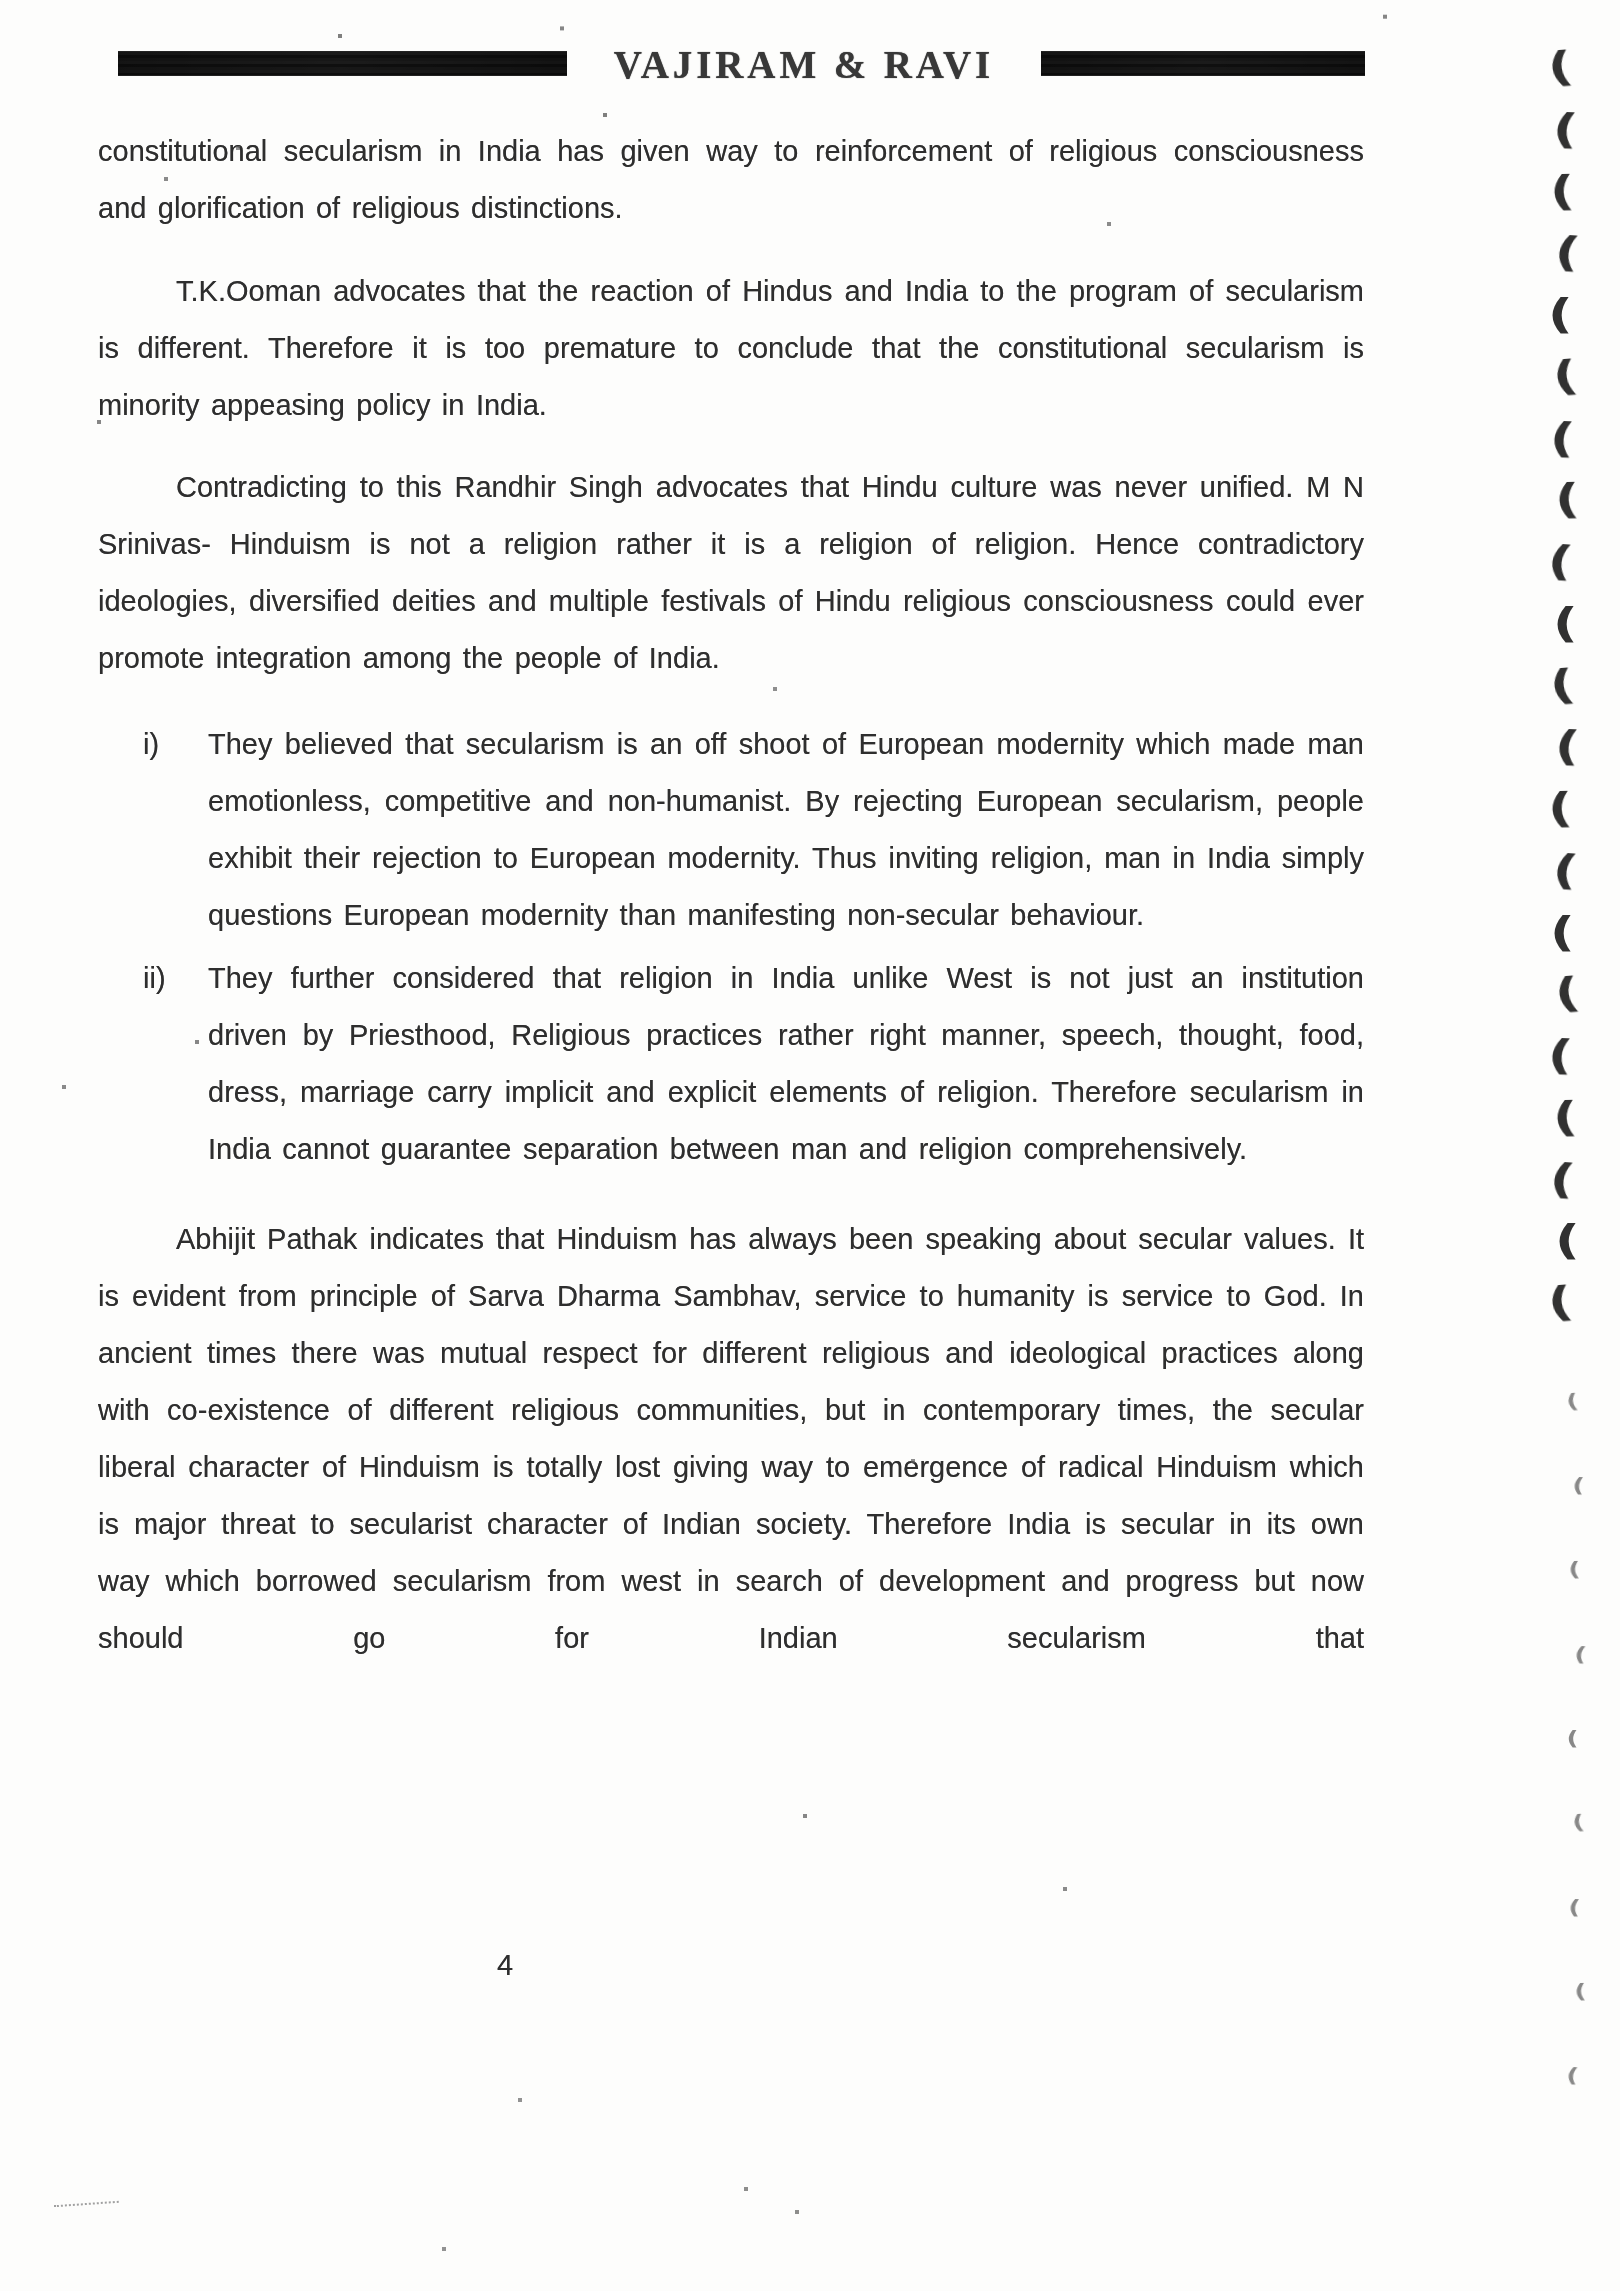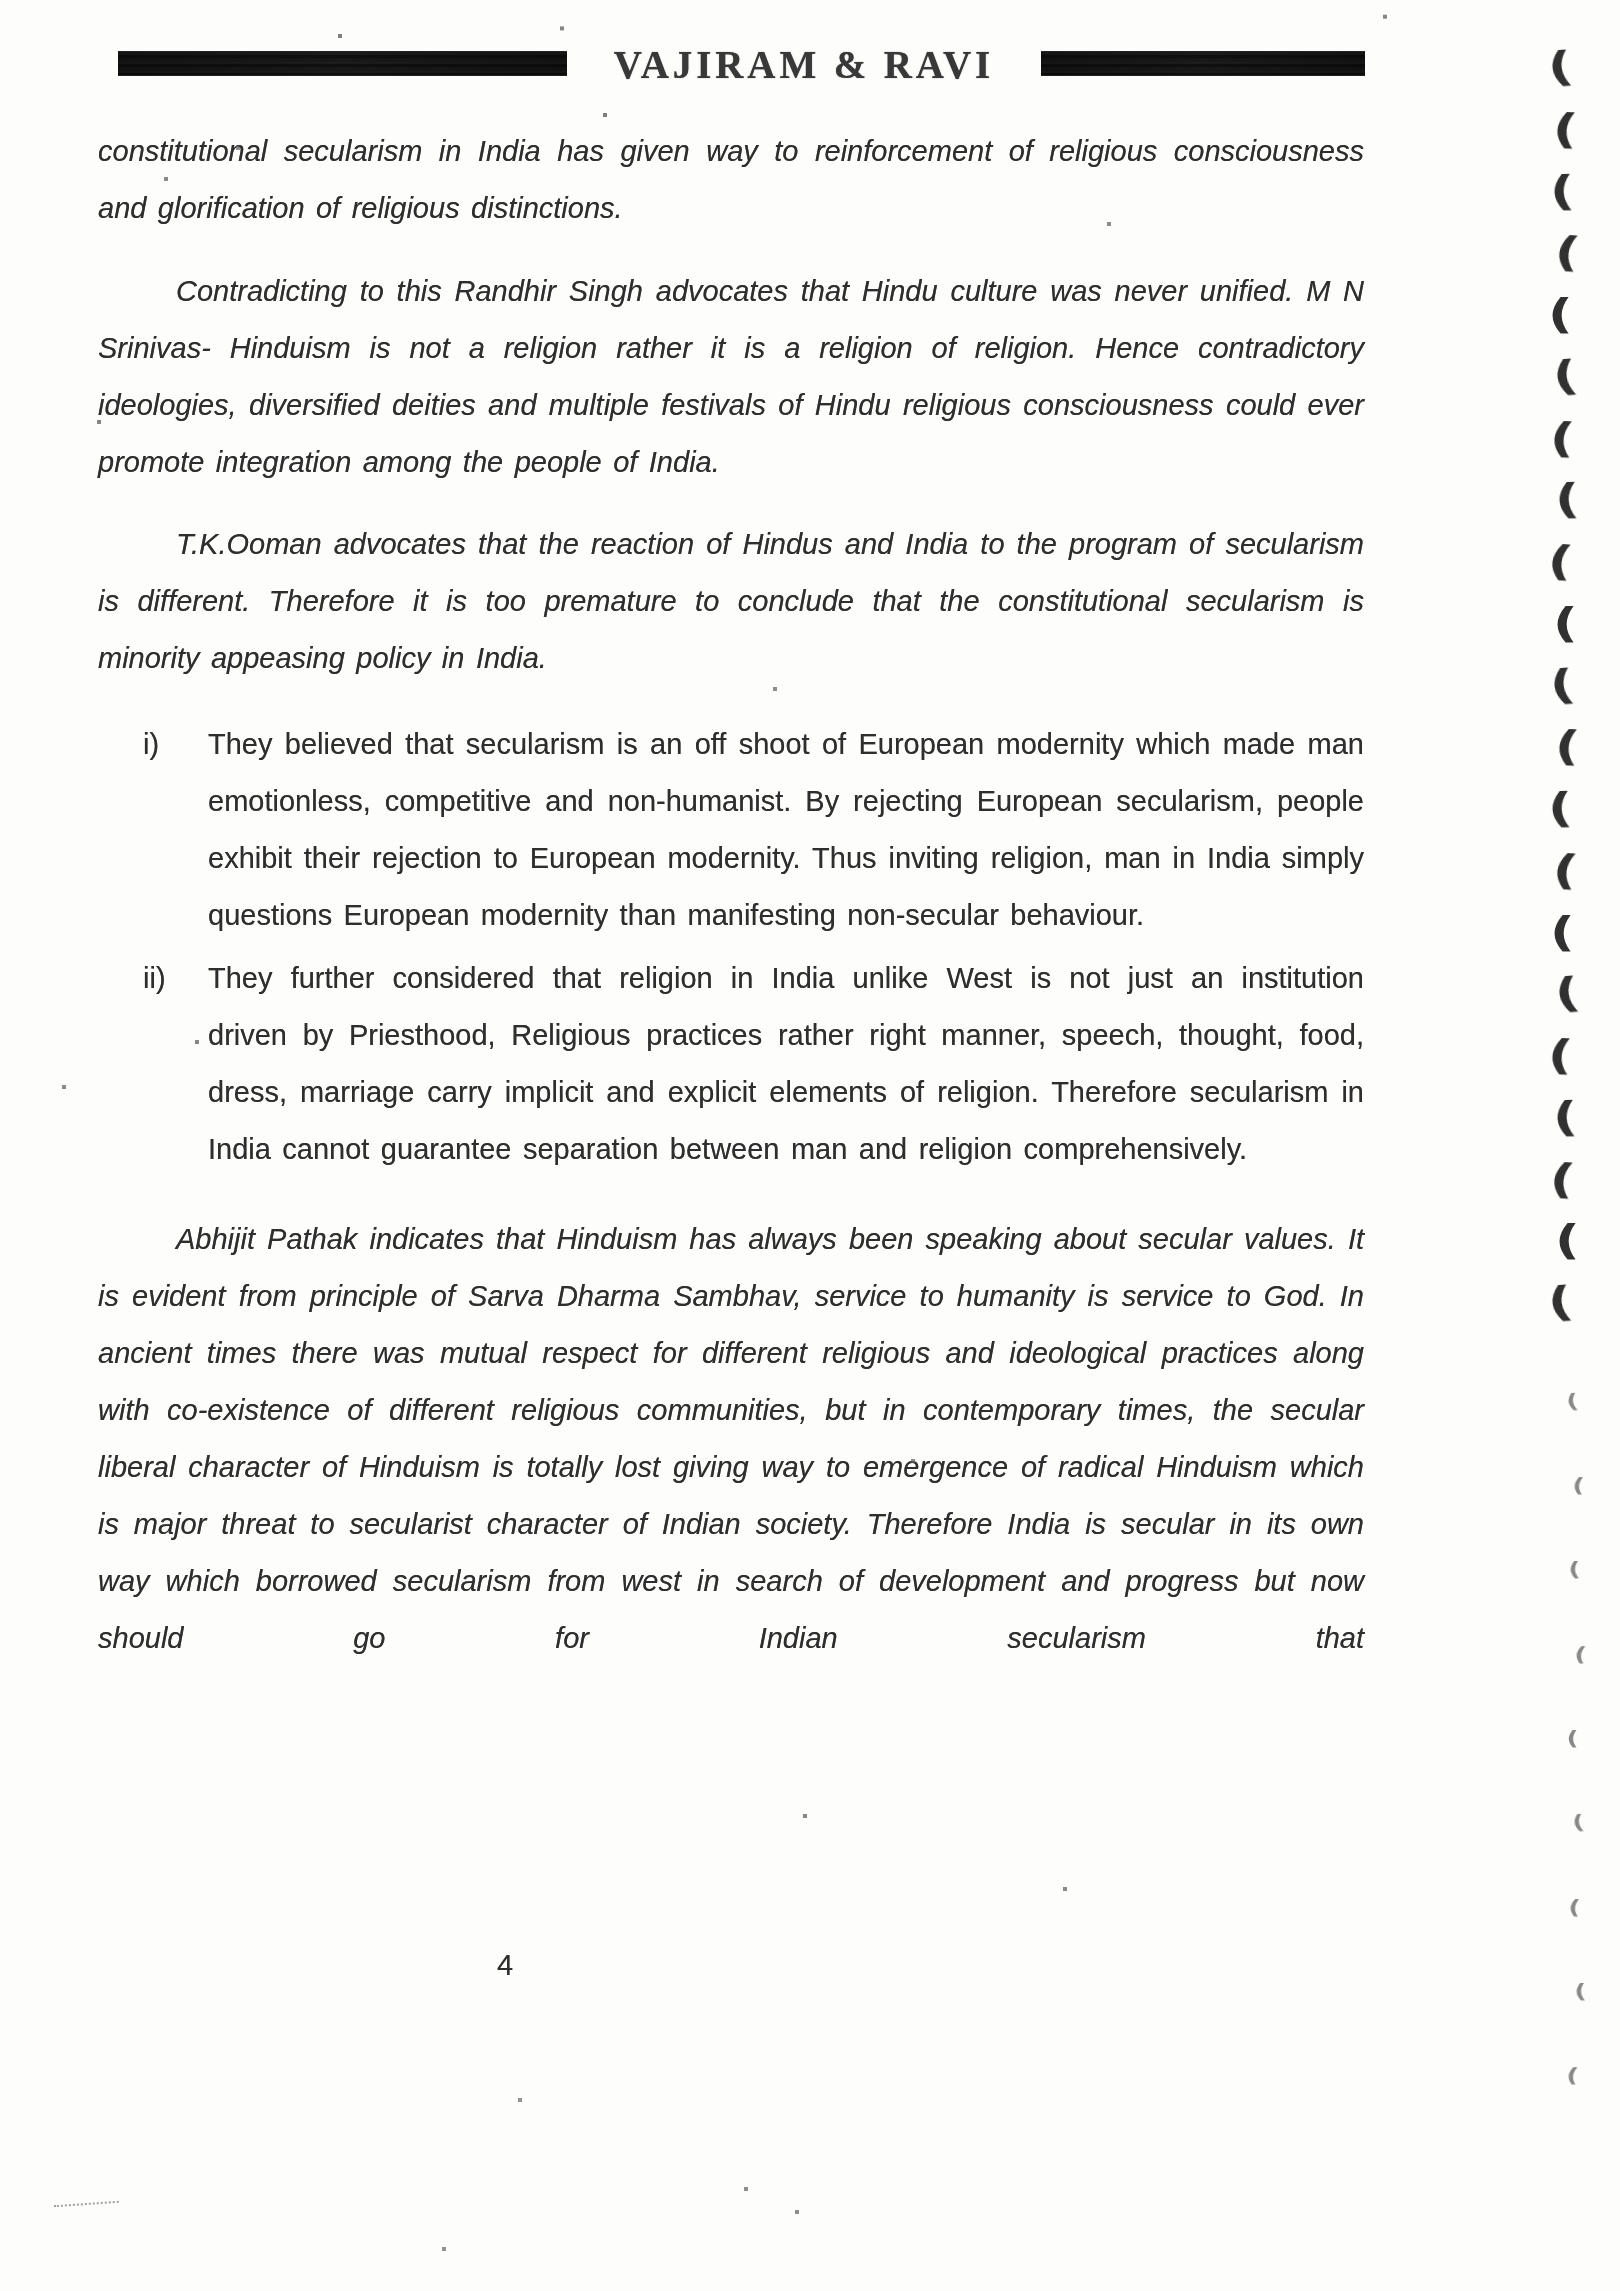--- a/index.html
+++ b/index.html
@@ -43,21 +43,21 @@
   }
 
   
   .content {
     position: absolute; top: 123px; left: 98px; width: 1266px;
     font-size: 29px; line-height: 57px;
     text-align: justify;
     word-spacing: 3.4px;
     text-shadow: 0 0 0.6px rgba(45,45,45,.65);
   }
-  .para { margin: 0 0 25.5px 0; text-indent: 78px; font-style: italic; }
+  .para { margin: 0 0 25.5px 0; text-indent: 78px; }
   .para.continuation { text-indent: 0; }
   .para.incomplete { text-align-last: justify; }
 
   .roman-list { margin: 29px 0 33px 0; }
   .list-item { display: flex; margin-bottom: 5.9px; }
   .list-marker { flex: 0 0 65px; margin-left: 45px; }
   .list-text { flex: 1; text-align: justify; }
 
   .page-number {
     position: absolute; left: 446px; top: 1949px; width: 118px;
@@ -105,22 +105,22 @@
 <div class="scan-page">
 
   <header class="masthead">
     <span class="band band-left"></span>
     <h1 class="masthead-title">VAJIRAM &amp; RAVI</h1>
     <span class="band band-right"></span>
   </header>
 
   <main class="content">
     <p class="para continuation">constitutional secularism in India has given way to reinforcement of religious consciousness and glorification of religious distinctions.</p>
+    <p class="para">T.K.Ooman advocates that the reaction of Hindus and India to the program of secularism is different. Therefore it is too premature to conclude that the constitutional secularism is minority appeasing policy in India.</p>
     <p class="para">Contradicting to this Randhir Singh advocates that Hindu culture was never unified. M N Srinivas- Hinduism is not a religion rather it is a religion of religion. Hence contradictory ideologies, diversified deities and multiple festivals of Hindu religious consciousness could ever promote integration among the people of India.</p>
-    <p class="para">T.K.Ooman advocates that the reaction of Hindus and India to the program of secularism is different. Therefore it is too premature to conclude that the constitutional secularism is minority appeasing policy in India.</p>
 
     <div class="roman-list">
       <div class="list-item">
         <span class="list-marker">i)</span>
         <span class="list-text">They believed that secularism is an off shoot of European modernity which made man emotionless, competitive and non-humanist. By rejecting European secularism, people exhibit their rejection to European modernity. Thus inviting religion, man in India simply questions European modernity than manifesting non-secular behaviour.</span>
       </div>
       <div class="list-item">
         <span class="list-marker">ii)</span>
         <span class="list-text">They further considered that religion in India unlike West is not just an institution driven by Priesthood, Religious practices rather right manner, speech, thought, food, dress, marriage carry implicit and explicit elements of religion. Therefore secularism in India cannot guarantee separation between man and religion comprehensively.</span>
       </div>

